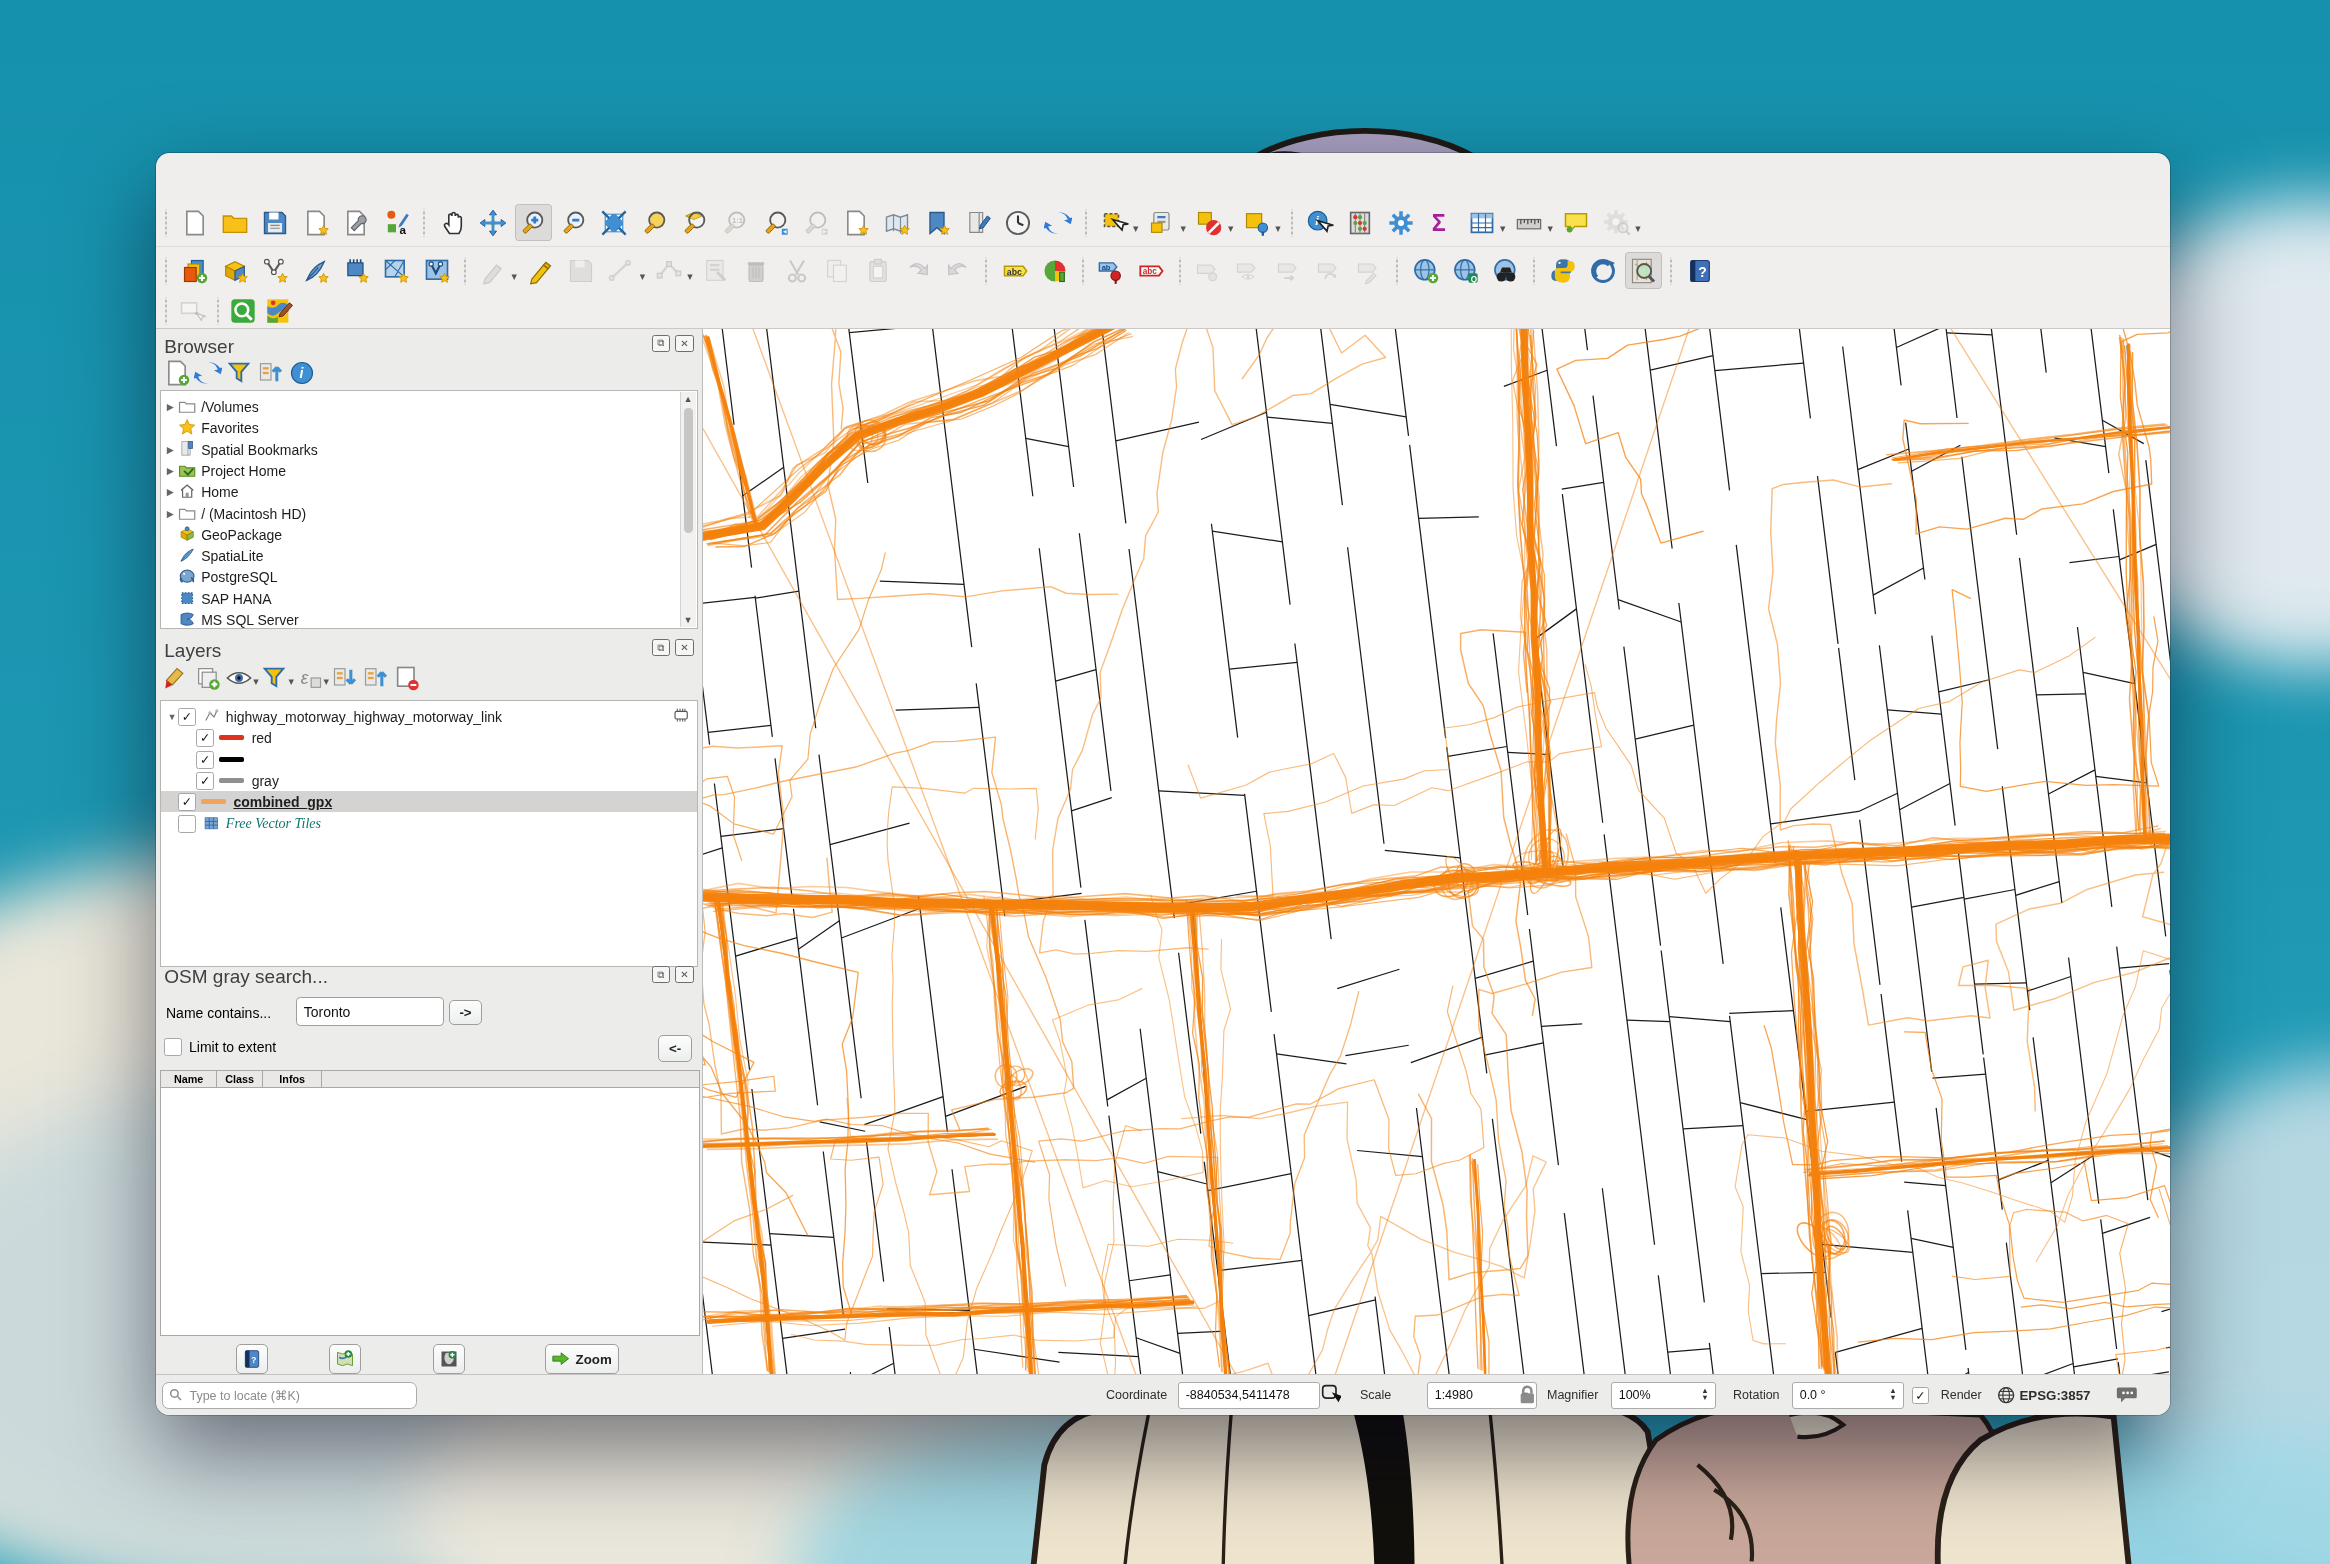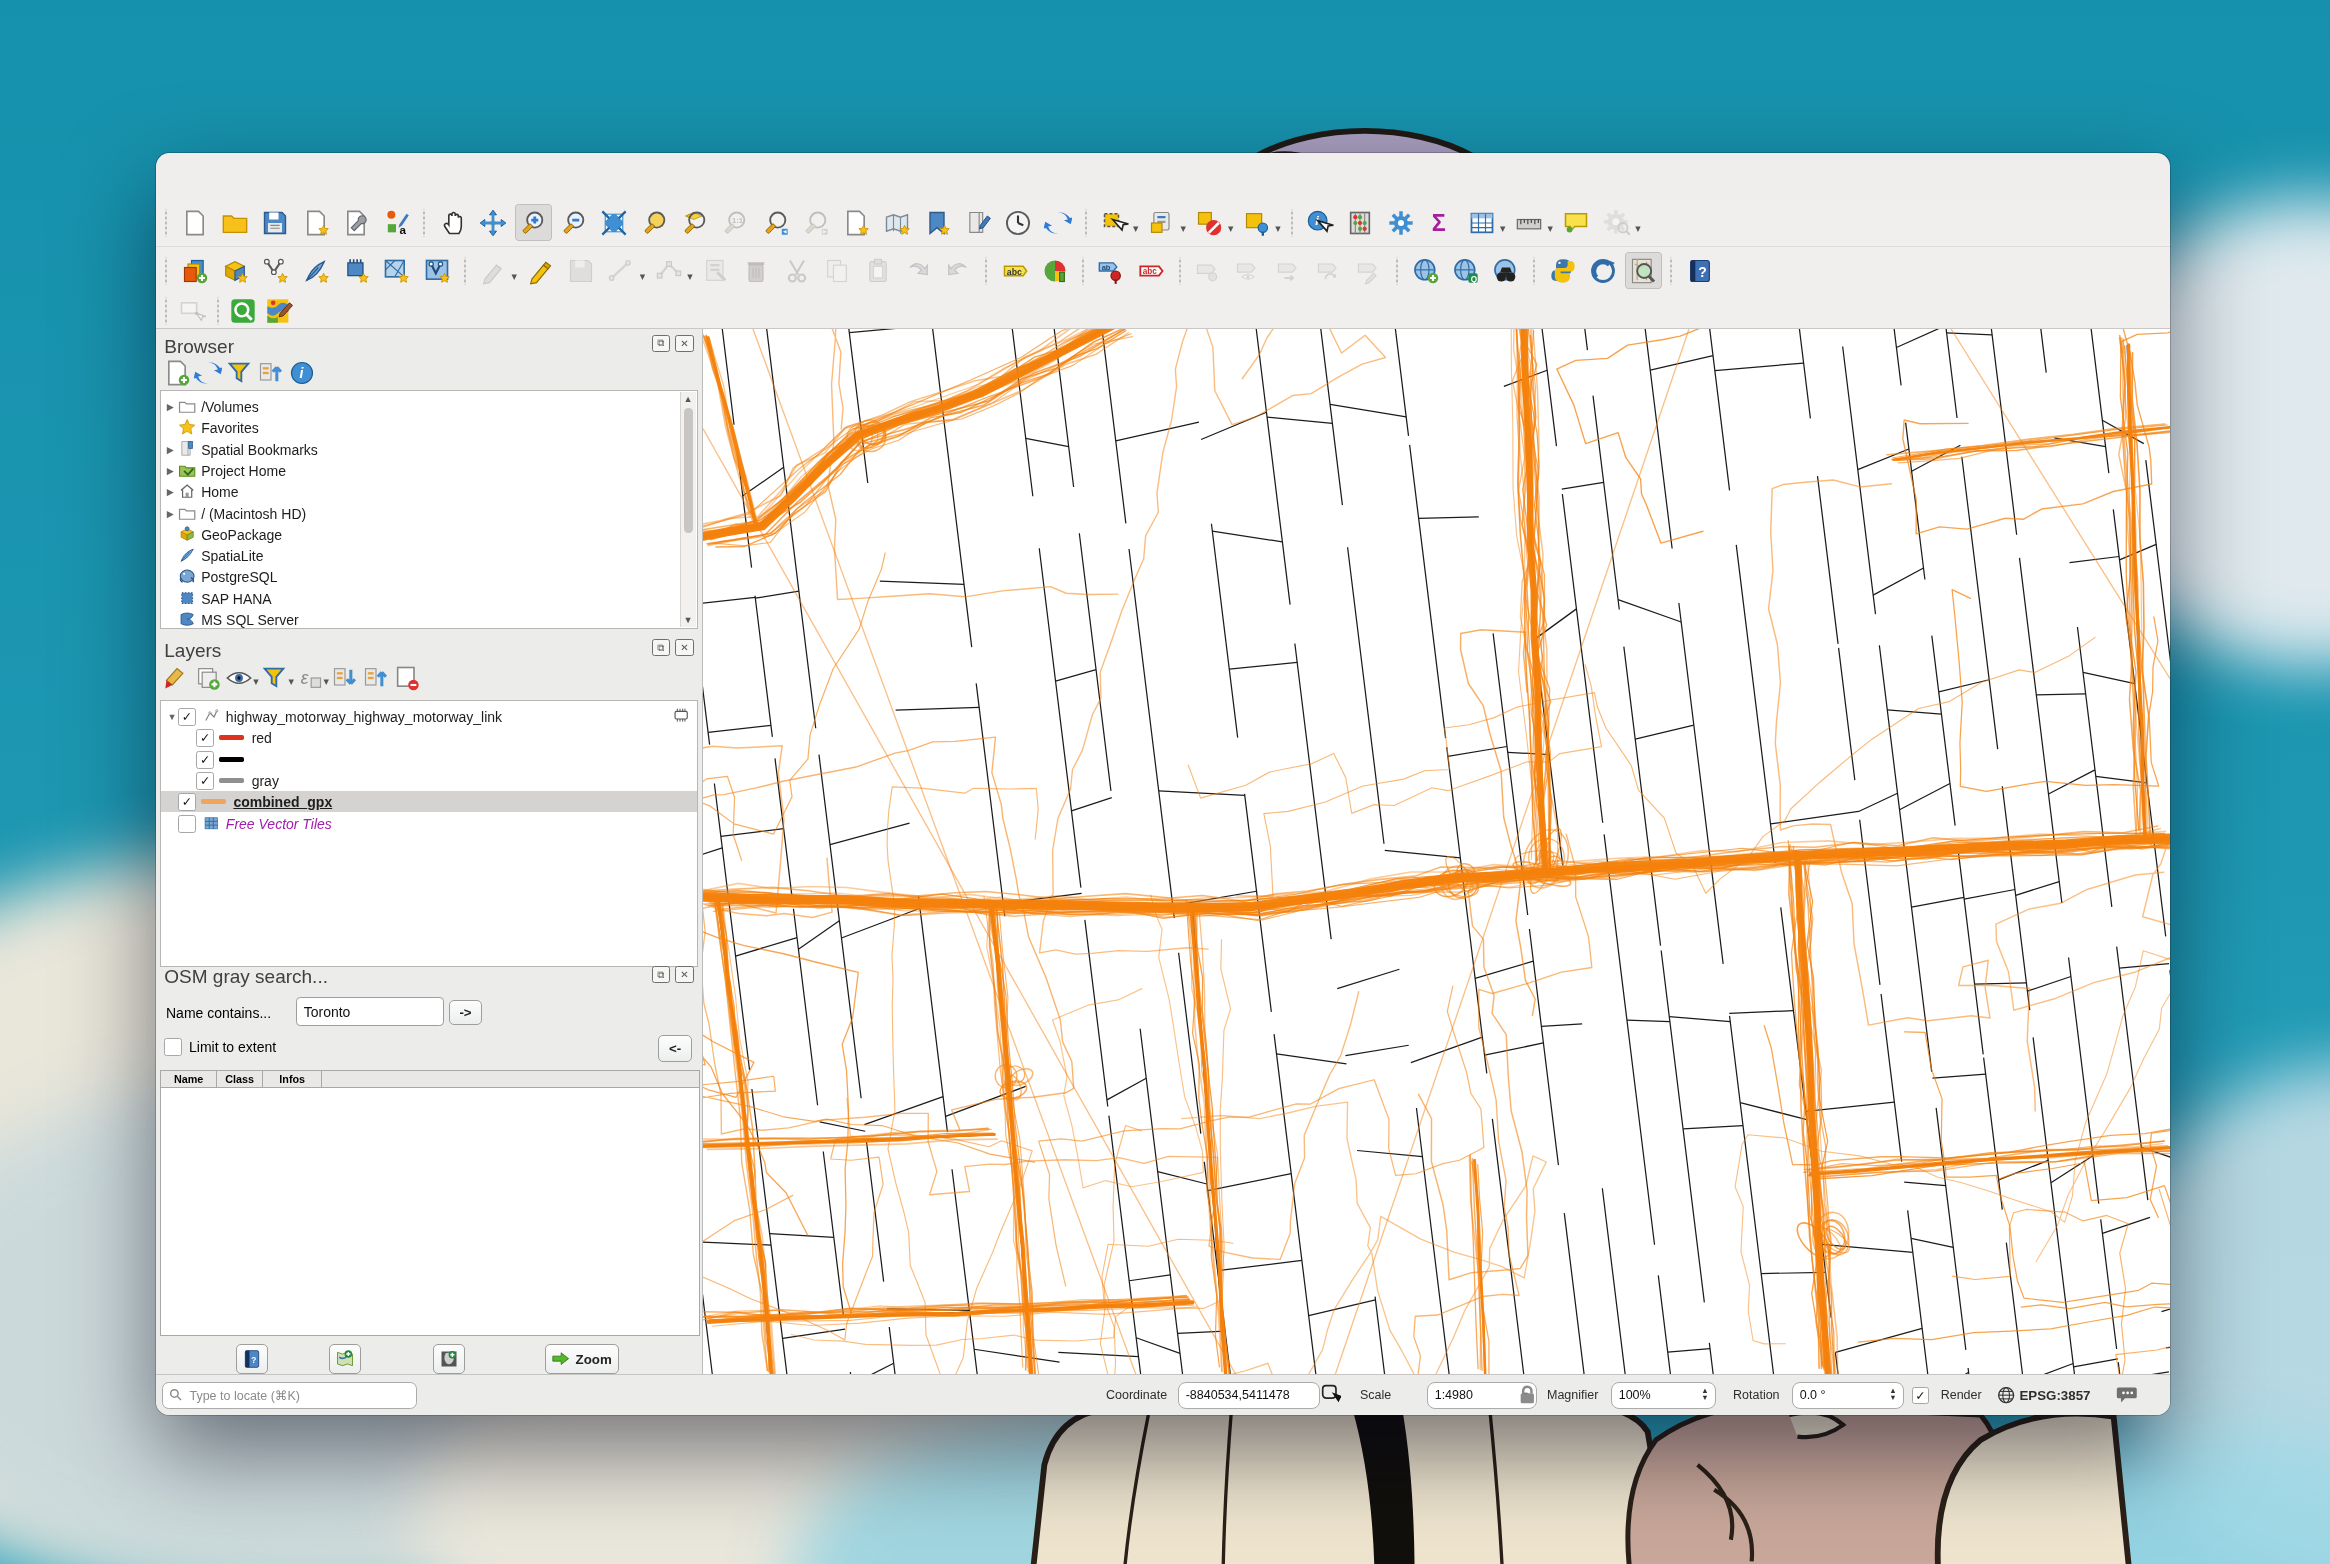--- a/index.html
+++ b/index.html
@@ -50,21 +50,21 @@
   .field{background:#fff;border:1.2px solid #9f9e9c;border-radius:4.2px;font-size:14px;color:#111;
     display:flex;align-items:center;padding:0 6.7px;}
   .btn{background:linear-gradient(#fdfdfd,#eceeee);border:1.2px solid #9f9e9c;border-radius:5px;font-size:13.3px;
     color:#222;display:flex;align-items:center;justify-content:center;}
   
   #canvas{position:absolute;left:546px;top:176px;right:0;bottom:40px;background:#fff;border-left:0.8px solid #bcbbb9;}
   
   #statusbar{position:absolute;left:0;right:0;bottom:0;height:40px;background:#ececea;border-top:0.8px solid #c6c5c3;
     font-size:12.5px;color:#2e2e2e;}
   .sb-item{position:absolute;top:0;height:40px;display:flex;align-items:center;}
-  .sb-field{background:#fff;border:0.8px solid #ababab;border-radius:8px;height:25px;display:flex;align-items:center;
+  .sb-field{background:#fff;border:0.8px solid #ababab;border-radius:3px;height:25px;display:flex;align-items:center;
     padding:0 6.7px;font-size:12.5px;color:#111;}
   .spinner{position:relative;}
   .spin-arrows{display:flex;flex-direction:column;font-size:7.5px;color:#333;line-height:6.7px;margin-left:auto;padding-left:6.7px;}
 </style>
 </head>
 <body>
 
 <div id="desktop">
   <div class="cloud" style="left:-291px;top:849px;width:1165px;height:749px;background:#e9e6da;"></div>
   <div class="cloud" style="left:-125px;top:1082px;width:749px;height:499px;background:#b9d2dc;opacity:.6;"></div>
@@ -956,21 +956,21 @@
             <svg width="16.6" height="16.6" viewBox="0 0 24 24">
               <rect x="3" y="4" width="18" height="16" fill="#7ba6d0" stroke="#2f6ca8"></rect>
               <g stroke="#2f6ca8" stroke-width="1.4">
                 <line x1="9" y1="4" x2="9" y2="20"></line>
                 <line x1="15" y1="4" x2="15" y2="20"></line>
                 <line x1="3" y1="9.3" x2="21" y2="9.3"></line>
                 <line x1="3" y1="14.6" x2="21" y2="14.6"></line>
               </g>
             </svg>
           </span>
-          <span style="font-style:italic;color:#a21caf;">Free Vector Tiles</span>
+          <span style="font-style:italic;color:#0f766e;font-family:Liberation Serif, serif;">Free Vector Tiles</span>
         </div>
       </div>
 
     <div class="abs panel-title" style="left:8.3px;top:637px;">OSM gray search...</div>
     <div class="pbtns" style="top:637px;">
       <div class="pbtn">⧉</div>
       <div class="pbtn">✕</div>
     </div>
     <div class="abs" style="left:10px;top:676px;font-size:14px;">Name contains...</div>
     <div class="abs field" style="left:140px;top:668px;width:133px;height:27px;">

